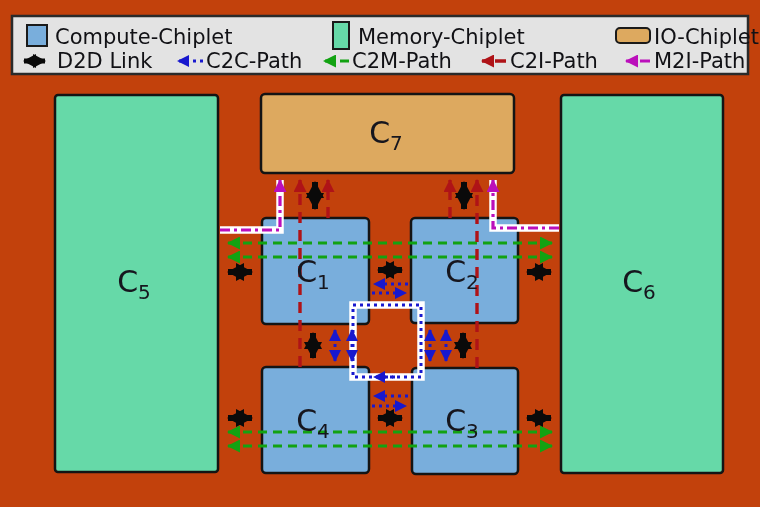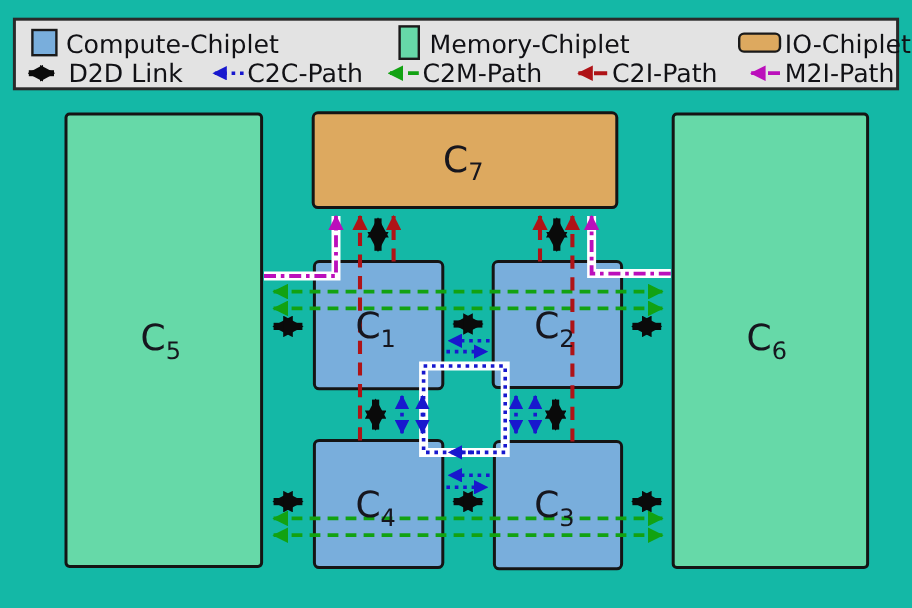--- a/index.html
+++ b/index.html
@@ -1,16 +1,16 @@
 <!DOCTYPE html>
 <html><head>
 <meta charset="utf-8">
 <style>
   html,body{margin:0;padding:0;background:#ffffff;}
-  .stage{position:relative;width:760px;height:507px;background:#14b8a6;font-family:"DejaVu Sans","Liberation Sans",sans-serif;}
+  .stage{position:relative;width:760px;height:507px;background:#c2410c;font-family:"DejaVu Sans","Liberation Sans",sans-serif;}
   svg{display:block;}
   text{fill:#16161E;}
   .legend-text{font-size:21px;fill:#111115;}
   .box-label{font-size:30px;fill:#16161E;text-anchor:middle;}
   .box-label .sub{font-size:20px;}
   .box{stroke:#141414;stroke-width:2.5;}
   .d2d{stroke:#0A0A0A;stroke-width:6;fill:none;}
   .d2d-legend{stroke:#0A0A0A;stroke-width:5;fill:none;}
   .c2m{stroke:#12A212;stroke-width:3.2;fill:none;stroke-dasharray:9 6;}
   .c2i{stroke:#AF1317;stroke-width:3.4;fill:none;stroke-dasharray:11 7;}

